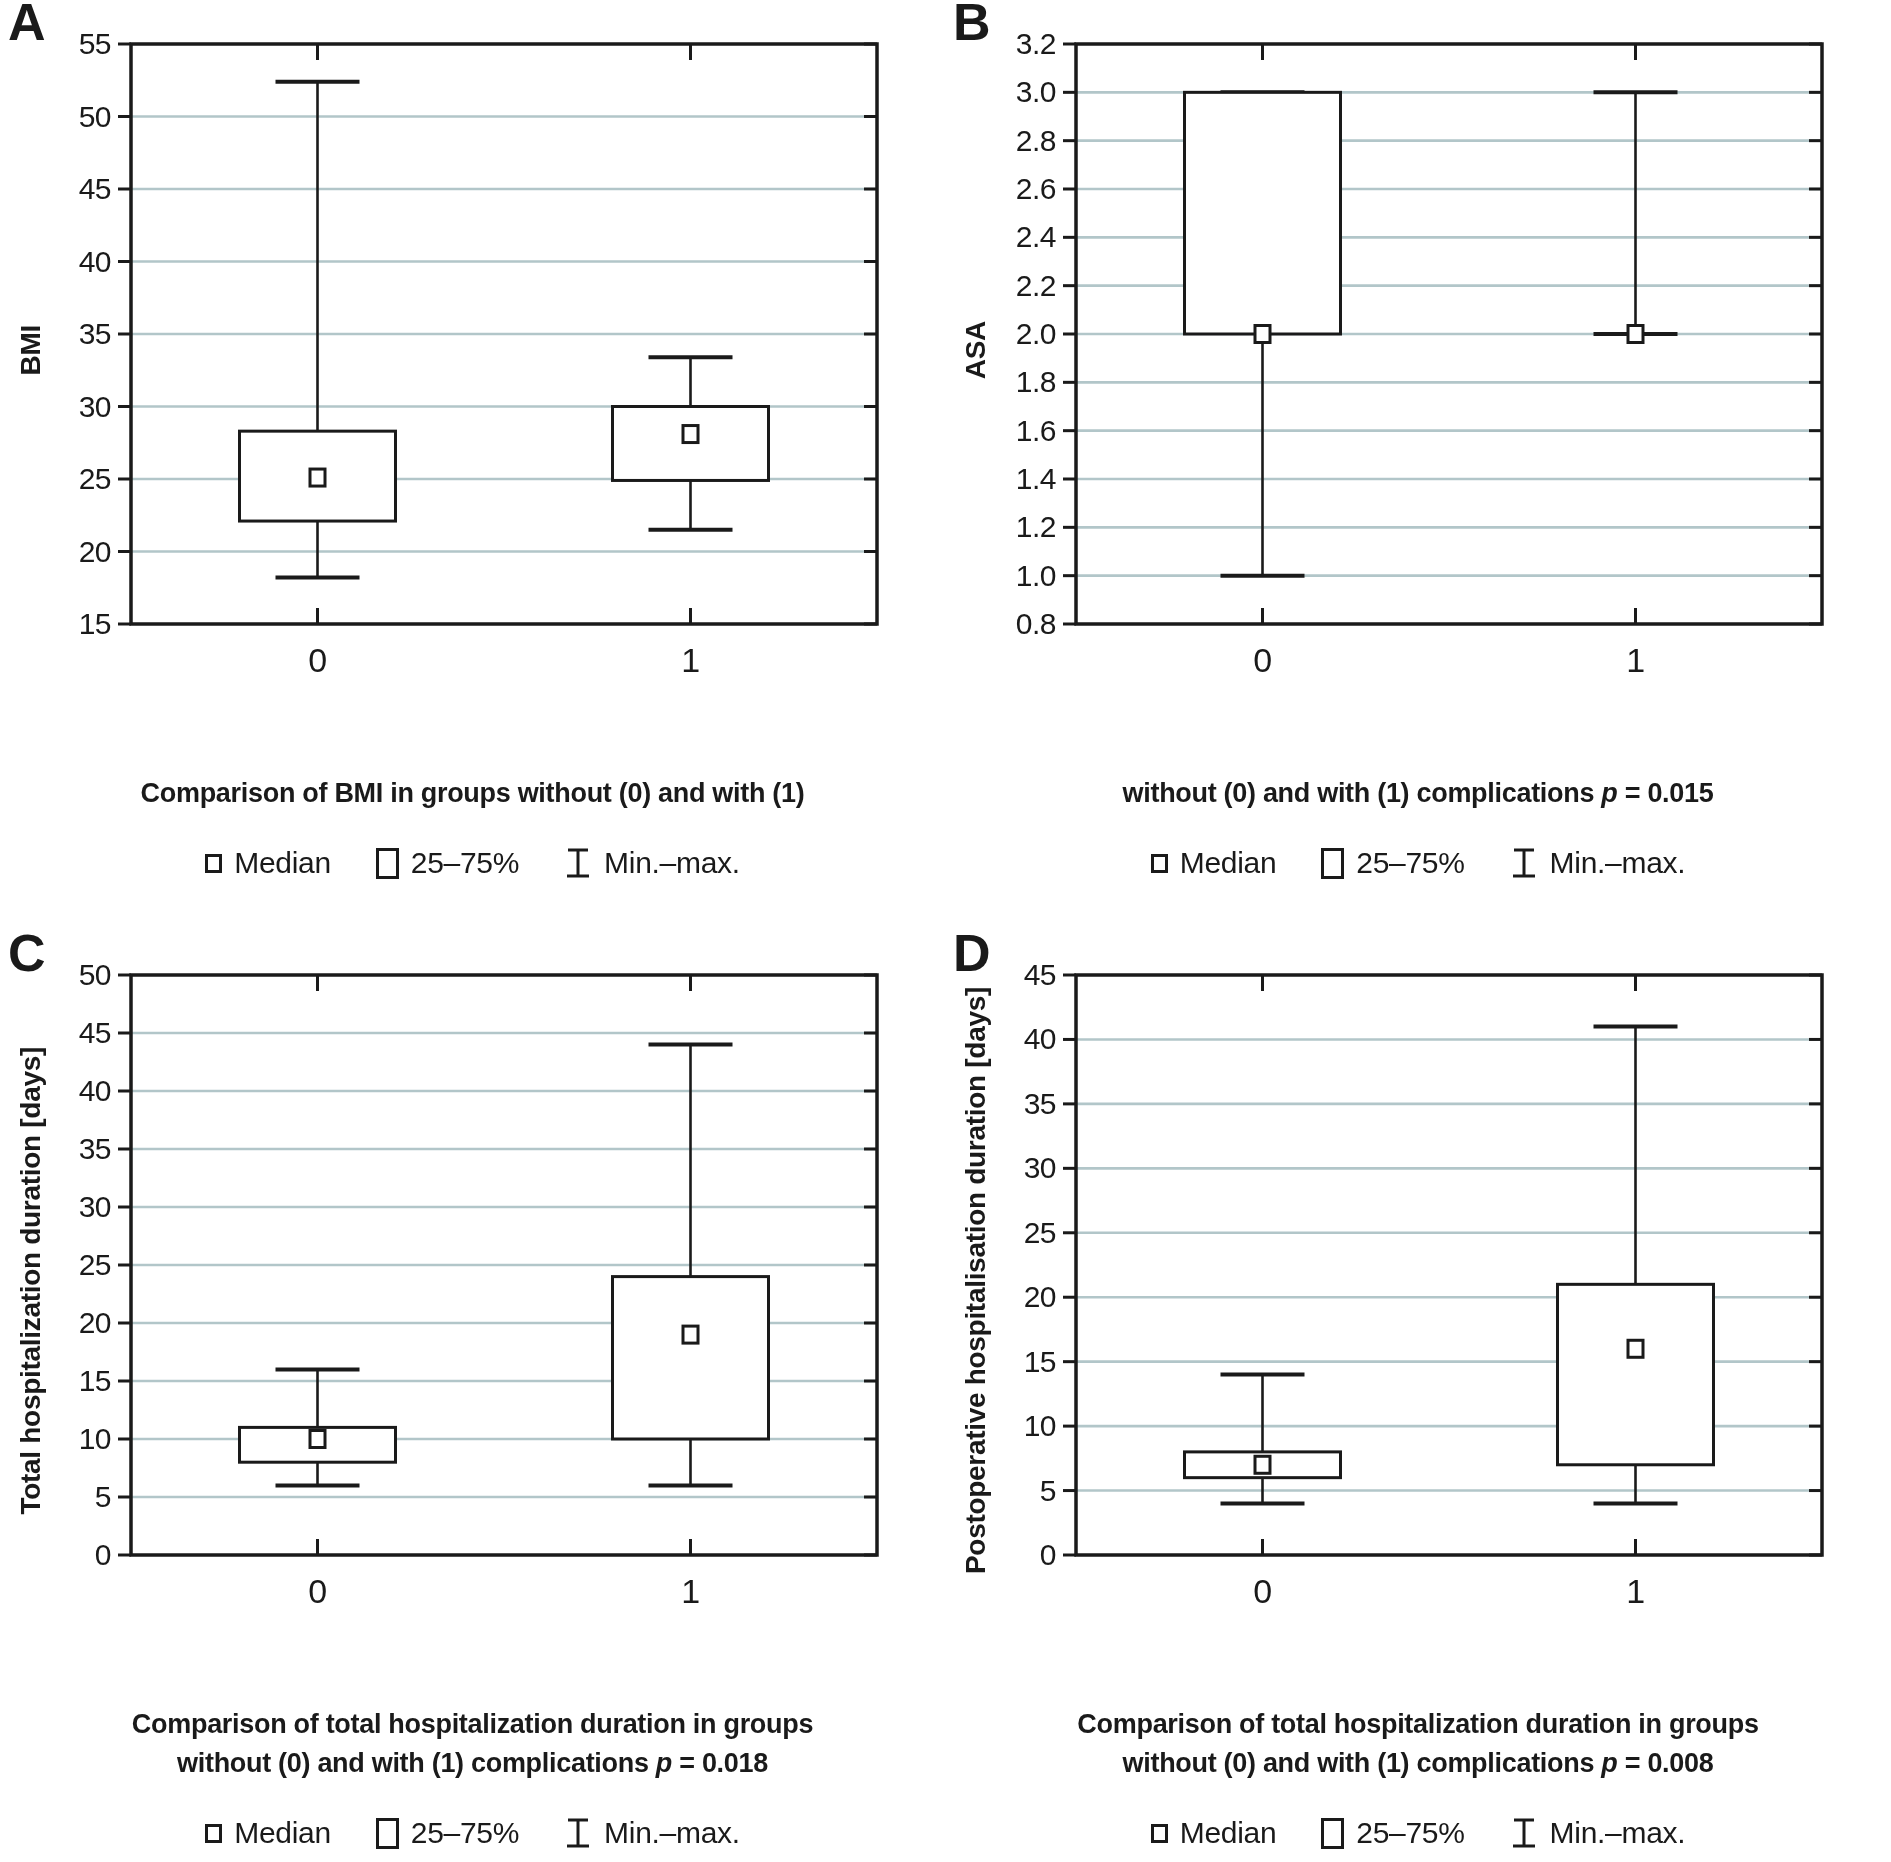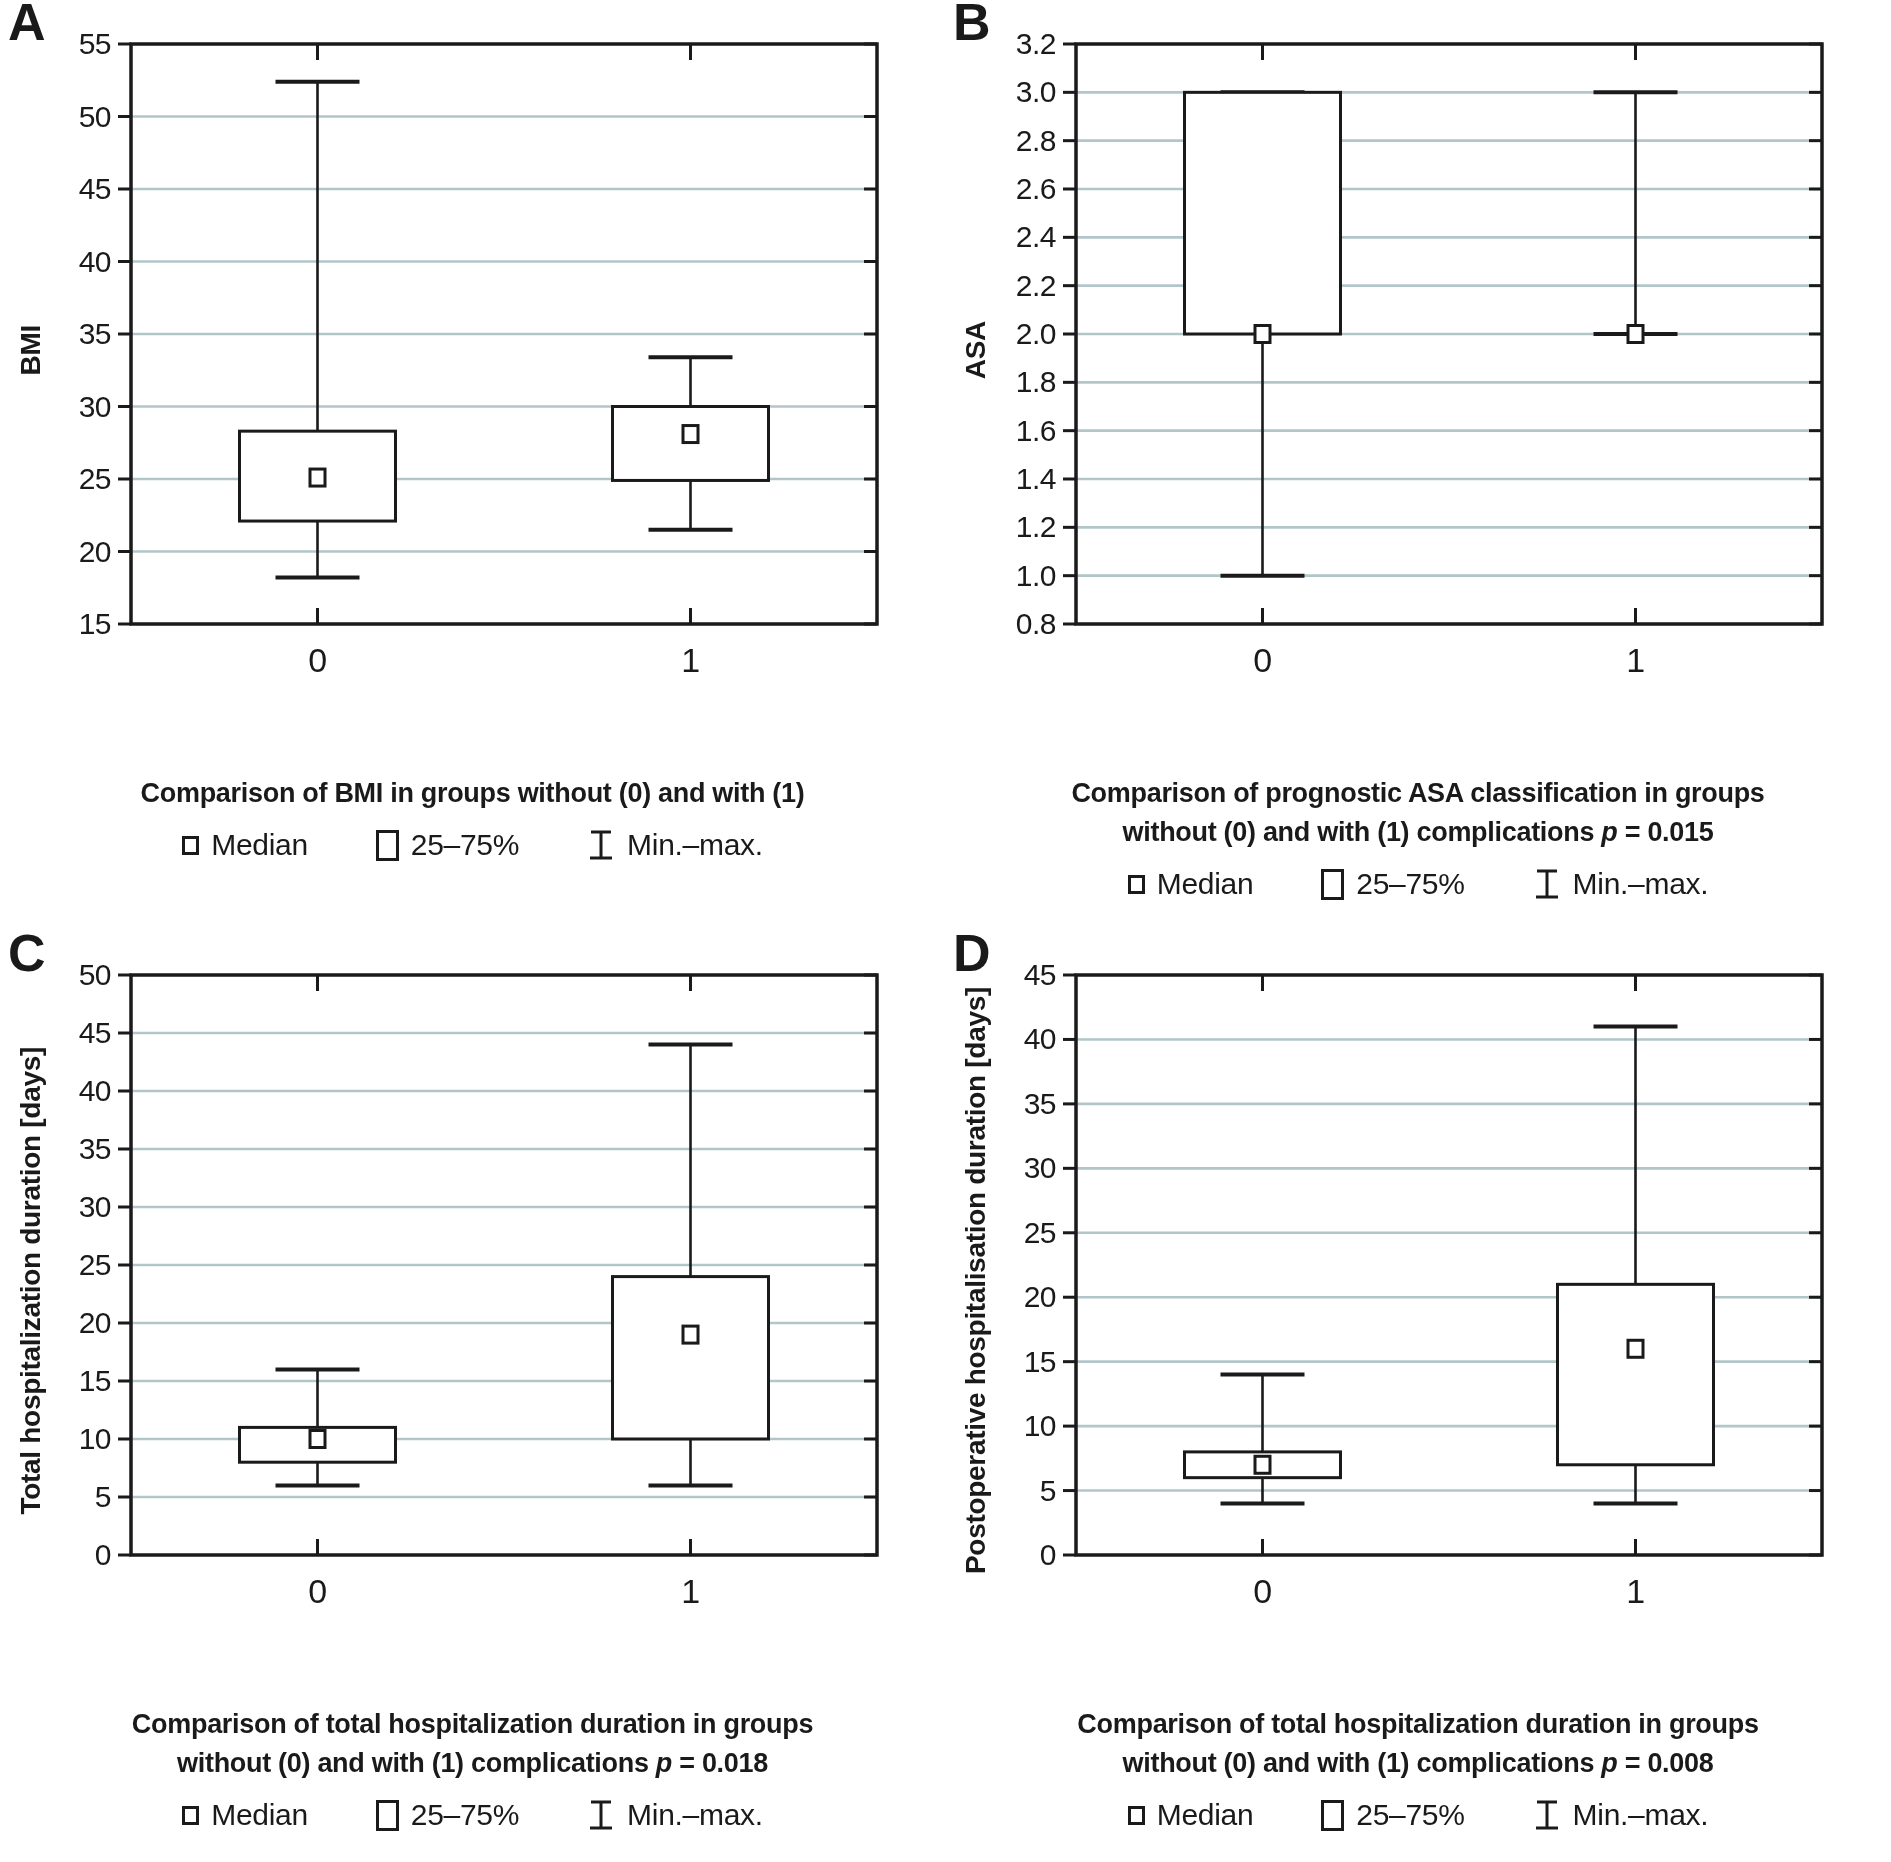--- a/index.html
+++ b/index.html
@@ -29,22 +29,22 @@
   }
   svg.plot{display:block;}
   svg.plot text{font-family:"Liberation Sans",sans-serif;letter-spacing:-0.5px;}
   .caption{
     margin-top:84px;text-align:center;
     font-size:27px;font-weight:bold;line-height:39px;
     letter-spacing:-0.3px;
   }
   .caption em{font-style:italic;font-weight:bold;}
   .legend{
-    margin-top:15px;
-    display:flex;justify-content:center;align-items:center;gap:68px;
+    margin-top:33px;
+    display:flex;justify-content:center;align-items:center;gap:45px;
     font-size:30px;letter-spacing:-0.3px;
   }
   .li{display:flex;align-items:center;gap:12px;}
   .ic-median{
     display:inline-block;width:11px;height:13px;
     border:3px solid #1a1a1a;background:#fff;
   }
   .ic-box{
     display:inline-block;width:17px;height:25px;
     border:3px solid #1a1a1a;background:#fff;
@@ -213,21 +213,20 @@
         <line x1="634.5" y1="304" x2="634.5" y2="62.33333333333337" stroke="#1a1a1a" stroke-width="2.6"></line>
         <line x1="634.5" y1="304" x2="634.5" y2="304" stroke="#1a1a1a" stroke-width="2.6"></line>
         <line x1="592.5" y1="62.33333333333337" x2="676.5" y2="62.33333333333337" stroke="#1a1a1a" stroke-width="4"></line>
         <line x1="592.5" y1="304" x2="676.5" y2="304" stroke="#1a1a1a" stroke-width="4"></line>
         <rect x="556.5" y="304" width="156" height="0" fill="#ffffff" stroke="#1a1a1a" stroke-width="3"></rect>
         <rect x="627" y="295.5" width="15" height="17" fill="#ffffff" stroke="#1a1a1a" stroke-width="3"></rect>
         <rect x="75" y="14" width="746" height="580" fill="none" stroke="#1a1a1a" stroke-width="3.5"></rect>
       </svg>
   </div>
   <div class="caption">
-    <div>Comparison of prognostic ASA classification in groups</div>
     <div><span>without (0) and with (1) complications </span><em>p</em><span> = 0.015</span></div>
   </div>
   <div class="legend">
     <div class="li">
         <span class="ic-median"></span>
         <span>Median</span>
       </div>
     <div class="li">
         <span class="ic-box"></span>
         <span>25–75%</span>

